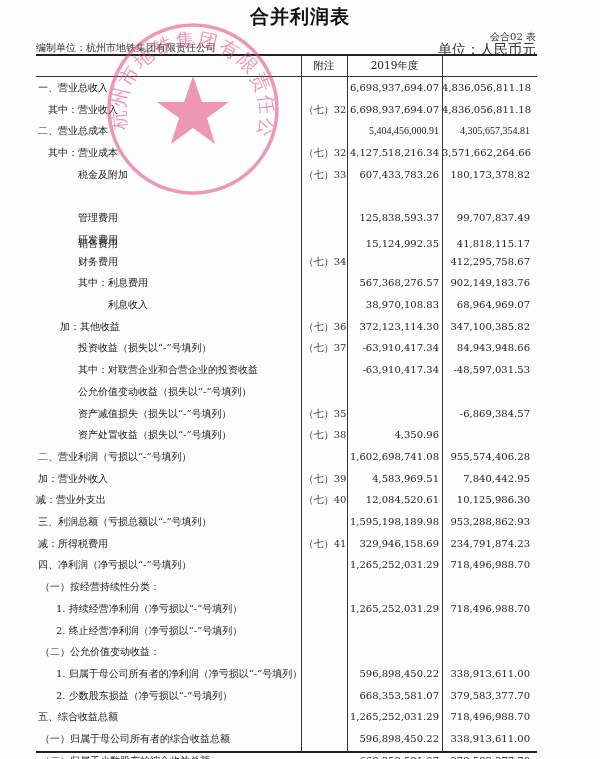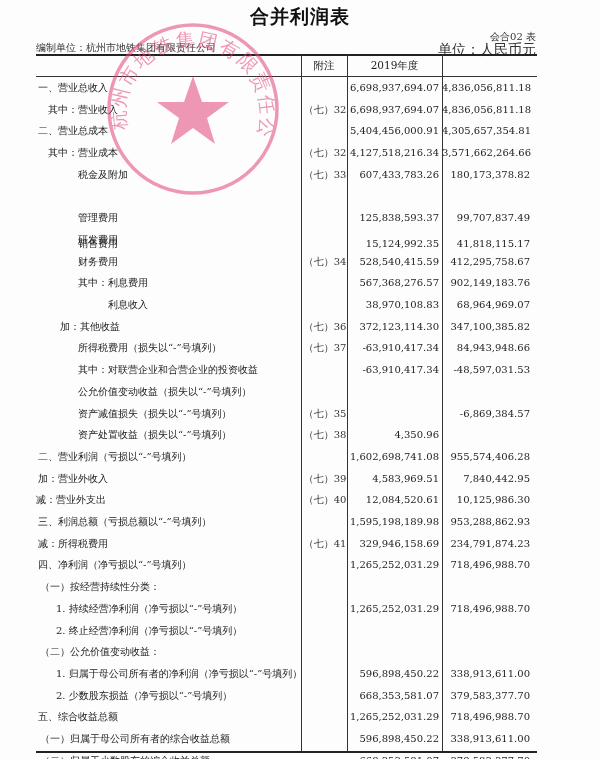--- a/index.html
+++ b/index.html
@@ -54,21 +54,21 @@
         <span class="note"></span>
         <span class="v19">6,698,937,694.07</span>
         <span class="v18">4,836,056,811.18</span>
       </div>
       <div class="row" style="top: 21.7px;">
         <span class="item" style="left:12px">其中：营业收入</span>
         <span class="note">（七）32</span>
         <span class="v19">6,698,937,694.07</span>
         <span class="v18">4,836,056,811.18</span>
       </div>
-      <div class="row" style="top: 43.4px;">
+      <div class="row" style="top: 43.4px; font-family: Liberation Serif, serif;">
         <span class="item" style="left:2px">二、营业总成本</span>
         <span class="note"></span>
         <span class="v19">5,404,456,000.91</span>
         <span class="v18">4,305,657,354.81</span>
       </div>
       <div class="row" style="top: 65.1px;">
         <span class="item" style="left:12px">其中：营业成本</span>
         <span class="note">（七）32</span>
         <span class="v19">4,127,518,216.34</span>
         <span class="v18">3,571,662,264.66</span>
@@ -93,21 +93,20 @@
       </div>
       <div class="row" style="top: 151.9px;">
         <span class="item" style="left:42px">研发费用</span>
         <span class="note"></span>
         <span class="v19"></span>
         <span class="v18"></span>
       </div>
       <div class="row" style="top: 173.6px;">
         <span class="item" style="left:42px">财务费用</span>
         <span class="note">（七）34</span>
-        <span class="v19">528,540,415.59</span>
         <span class="v18">412,295,758.67</span>
       </div>
       <div class="row" style="top: 195.3px;">
         <span class="item" style="left:42px">其中：利息费用</span>
         <span class="note"></span>
         <span class="v19">567,368,276.57</span>
         <span class="v18">902,149,183.76</span>
       </div>
       <div class="row" style="top: 217px;">
         <span class="item" style="left:72px">利息收入</span>
@@ -115,21 +114,21 @@
         <span class="v19">38,970,108.83</span>
         <span class="v18">68,964,969.07</span>
       </div>
       <div class="row" style="top: 238.7px;">
         <span class="item" style="left:24px">加：其他收益</span>
         <span class="note">（七）36</span>
         <span class="v19">372,123,114.30</span>
         <span class="v18">347,100,385.82</span>
       </div>
       <div class="row" style="top: 260.4px;">
-        <span class="item" style="left:42px">所得税费用（损失以“-”号填列）</span>
+        <span class="item" style="left:42px">投资收益（损失以“-”号填列）</span>
         <span class="note">（七）37</span>
         <span class="v19">-63,910,417.34</span>
         <span class="v18">84,943,948.66</span>
       </div>
       <div class="row" style="top: 282.1px;">
         <span class="item" style="left:42px">其中：对联营企业和合营企业的投资收益</span>
         <span class="note"></span>
         <span class="v19">-63,910,417.34</span>
         <span class="v18">-48,597,031.53</span>
       </div>

